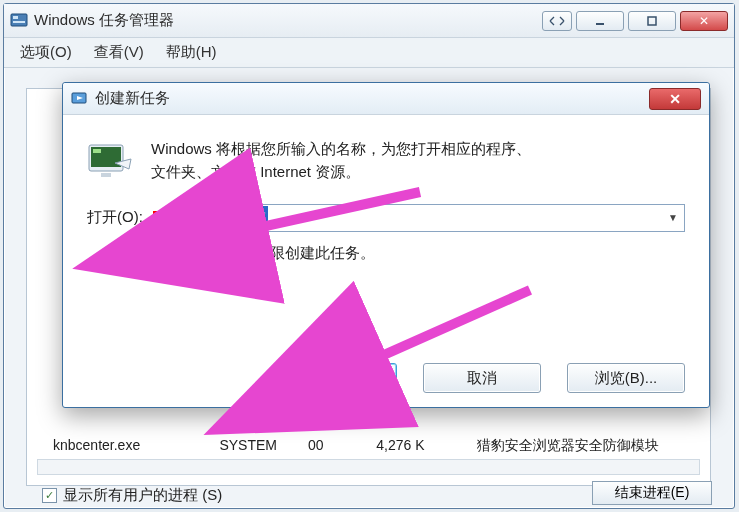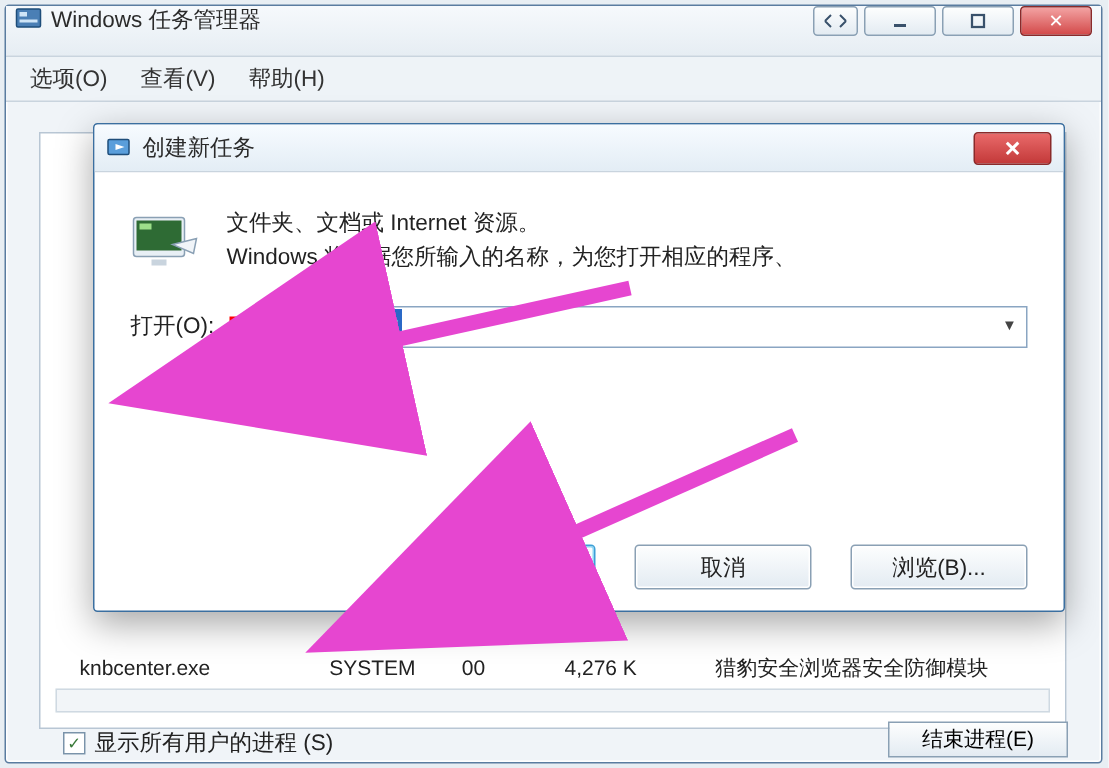--- a/index.html
+++ b/index.html
@@ -1,20 +1,20 @@
 <!DOCTYPE html>
 <html><head>
 <meta charset="utf-8">
 <style>
 * { box-sizing: border-box; margin: 0; padding: 0; font-family: "Microsoft YaHei", "Segoe UI", Tahoma, sans-serif; }
 body { background: #e8eef3; width: 739px; height: 512px; overflow: hidden; position: relative; }
 
 
 .main-window { position: absolute; left: 3px; top: 3px; width: 732px; height: 506px; background: #f0f4f8; border: 1px solid #5a7ca0; border-radius: 3px; box-shadow: 0 0 0 1px #fff inset; }
-.main-titlebar { height: 34px; background: linear-gradient(#f6f9fc, #e6edf3); display: flex; align-items: flex-start; padding: 0 6px; border-bottom: 1px solid #c9d4de; }
+.main-titlebar { height: 34px; background: linear-gradient(#f6f9fc, #e6edf3); display: flex; align-items: center; padding: 0 6px; border-bottom: 1px solid #c9d4de; }
 .main-titlebar .icon { width: 18px; height: 18px; margin-right: 6px; display: inline-flex; }
 .main-titlebar .title { font-size: 15px; color: #2b2b2b; flex: 1; }
 .main-titlebar .winbtn { border: 1px solid #8aa0b4; background: linear-gradient(#fdfefe, #e3ebf2); margin-left: 4px; border-radius: 3px; display: inline-flex; align-items: center; justify-content: center; color: #39516b; font-size: 12px; }
 .main-titlebar .winbtn.sm { width: 30px; height: 20px; }
 .main-titlebar .winbtn.lg { width: 48px; height: 20px; }
 .main-titlebar .winbtn.close { background: linear-gradient(#f3a3a3, #d34a4a); color: #fff; border-color: #8a2a2a; }
 
 .main-menu { height: 30px; background: #eef3f7; display: flex; align-items: center; padding: 0 8px; gap: 6px; border-bottom: 1px solid #c9d4de; font-size: 15px; color: #333; }
 .main-menu span { padding: 3px 8px; }
 
@@ -133,35 +133,45 @@
       <div class="run-icon">
         <svg viewBox="0 0 46 46">
           <rect x="2" y="8" width="34" height="26" rx="2" fill="#e8eff5" stroke="#8aa0b4"></rect>
           <rect x="4" y="10" width="30" height="20" fill="#2e6b34"></rect>
           <rect x="6" y="12" width="8" height="4" fill="#9ddf8a"></rect>
           <rect x="14" y="36" width="10" height="4" fill="#c9d4de"></rect>
           <path d="M28 26 L44 22 L42 32 Z" fill="#f0f4f8" stroke="#8aa0b4"></path>
         </svg>
       </div>
       <div class="desc-text">
+        <div>Windows 将根据您所输入的名称，为您打开相应的程序、</div>
         <div>文件夹、文档或 Internet 资源。</div>
-        <div>Windows 将根据您所输入的名称，为您打开相应的程序、</div>
       </div>
     </div>
 
     <div class="open-row">
       <span class="open-label">打开(O):</span>
       <div class="combo-wrap">
         <div class="combo-input">
           <span class="seltext">explorer</span>
         </div>
         <span class="combo-arrow">▼</span>
       </div>
     </div>
 
+    <div class="admin-row">
+      <span class="shield">
+        <svg viewBox="0 0 18 18">
+            <path d="M9 1 L16 4 V9 C16 13 13 16 9 17 C5 16 2 13 2 9 V4 Z" fill="#f5c95a" stroke="#9a7a20"></path>
+            <path d="M9 1 L16 4 V9 L9 9 Z" fill="#4a9fe0"></path>
+            <path d="M2 9 L9 9 L9 17 C5 16 2 13 2 9 Z" fill="#d94a4a"></path>
+          </svg>
+      </span>
+      <span>使用管理权限创建此任务。</span>
+    </div>
 
     <div class="btn-row">
       <button class="btn default">确定</button>
       <button class="btn">取消</button>
       <button class="btn">浏览(B)...</button>
     </div>
 
     <div class="hi-red" style="left:90px; top:96px; width:100px; height:36px;"></div>
 
     <div class="hi-red" style="left:196px; top:268px; width:132px; height:44px;"></div>

